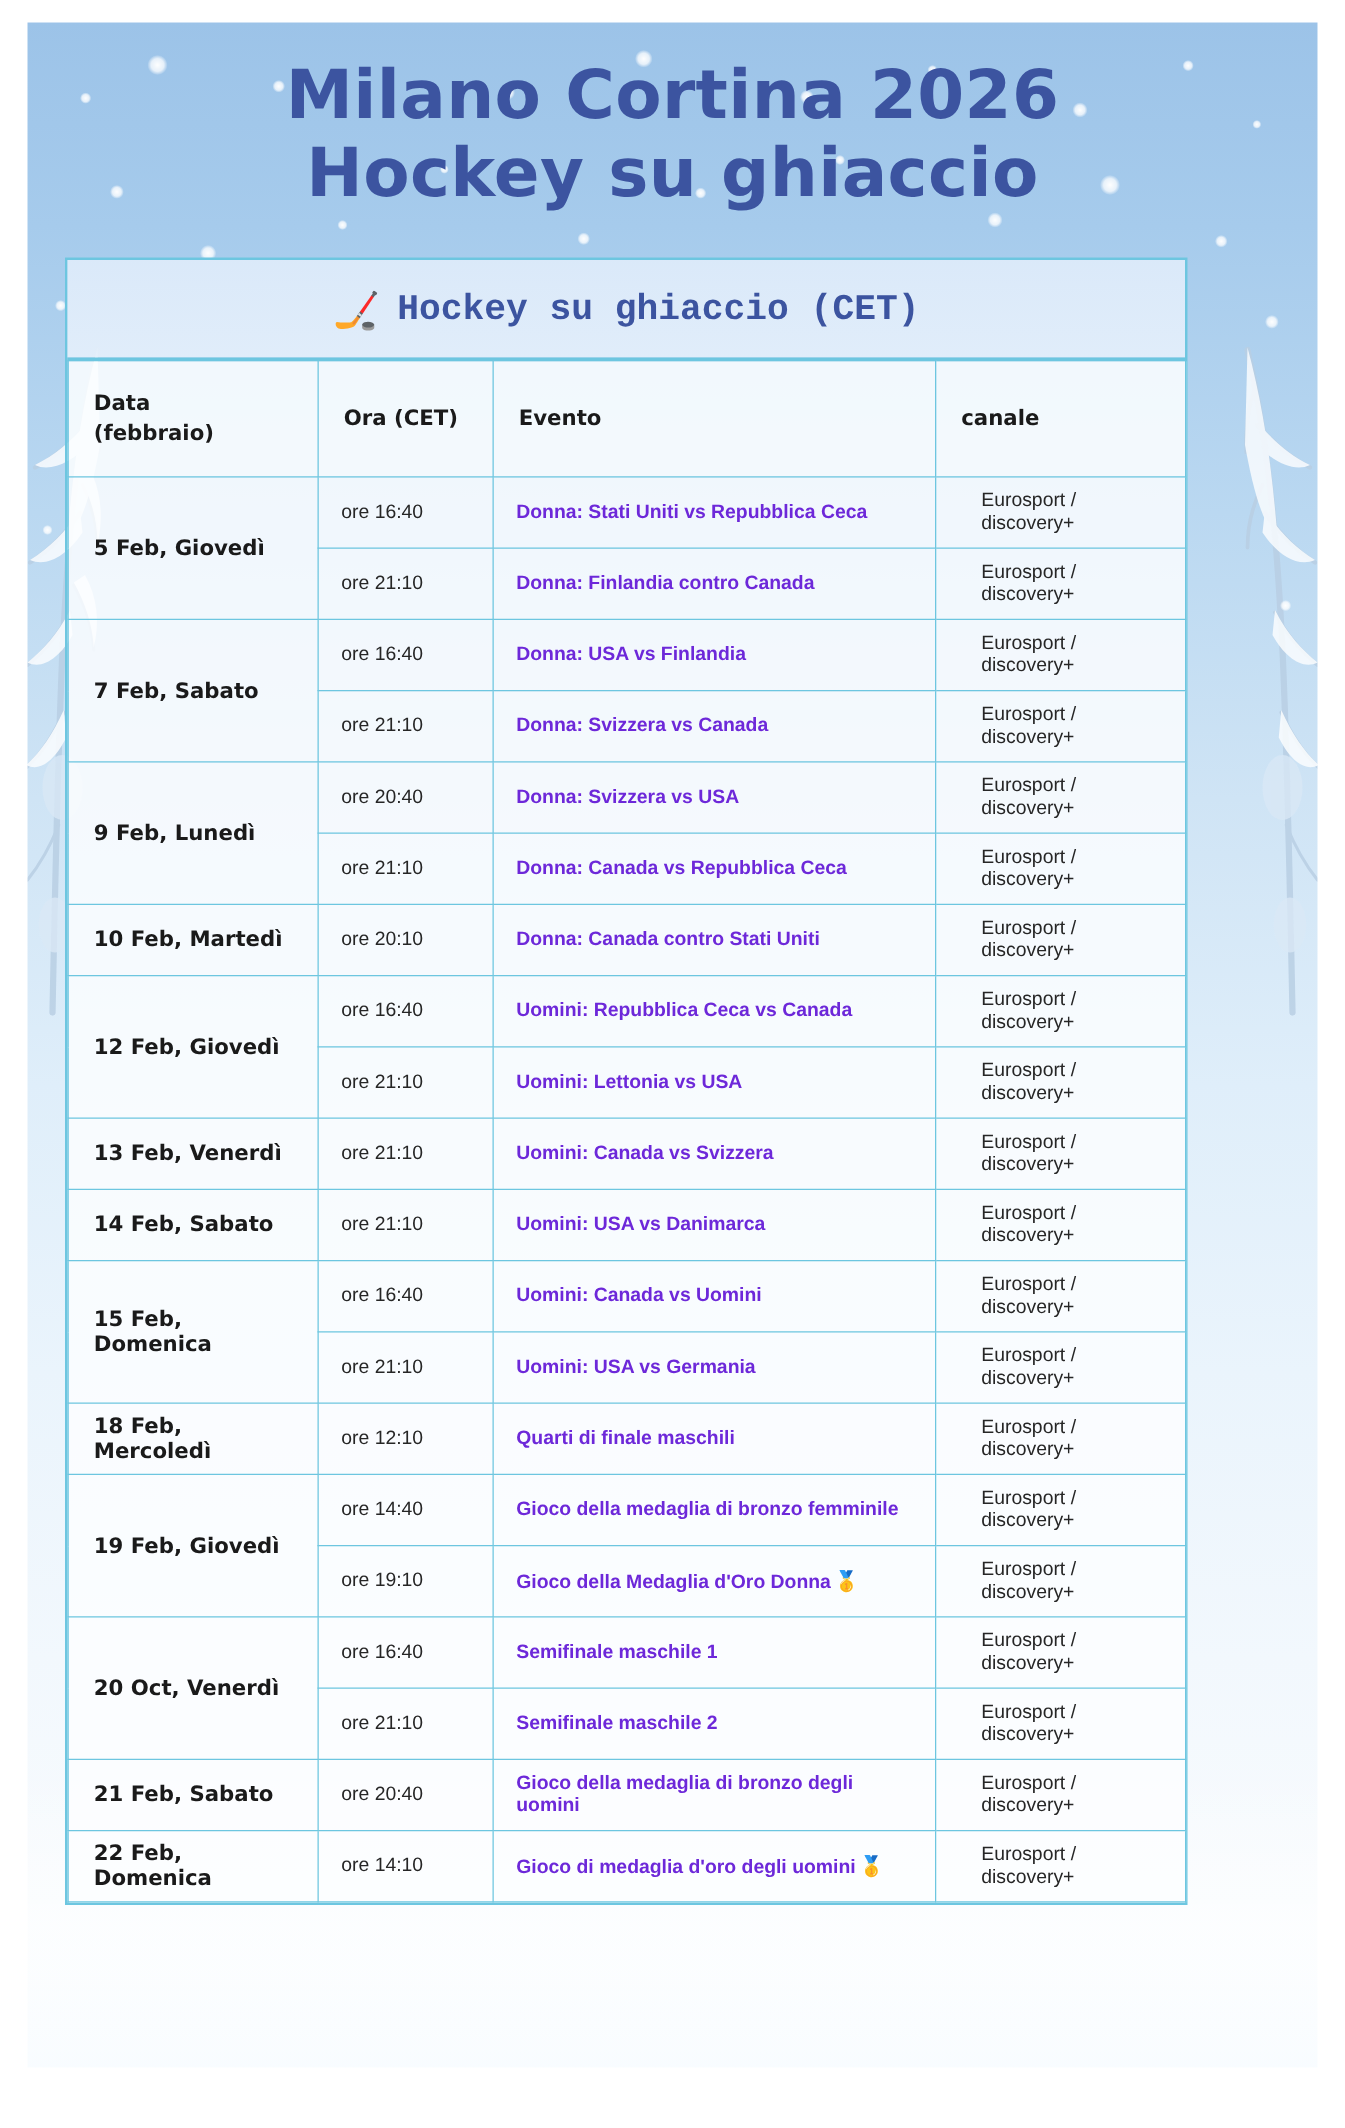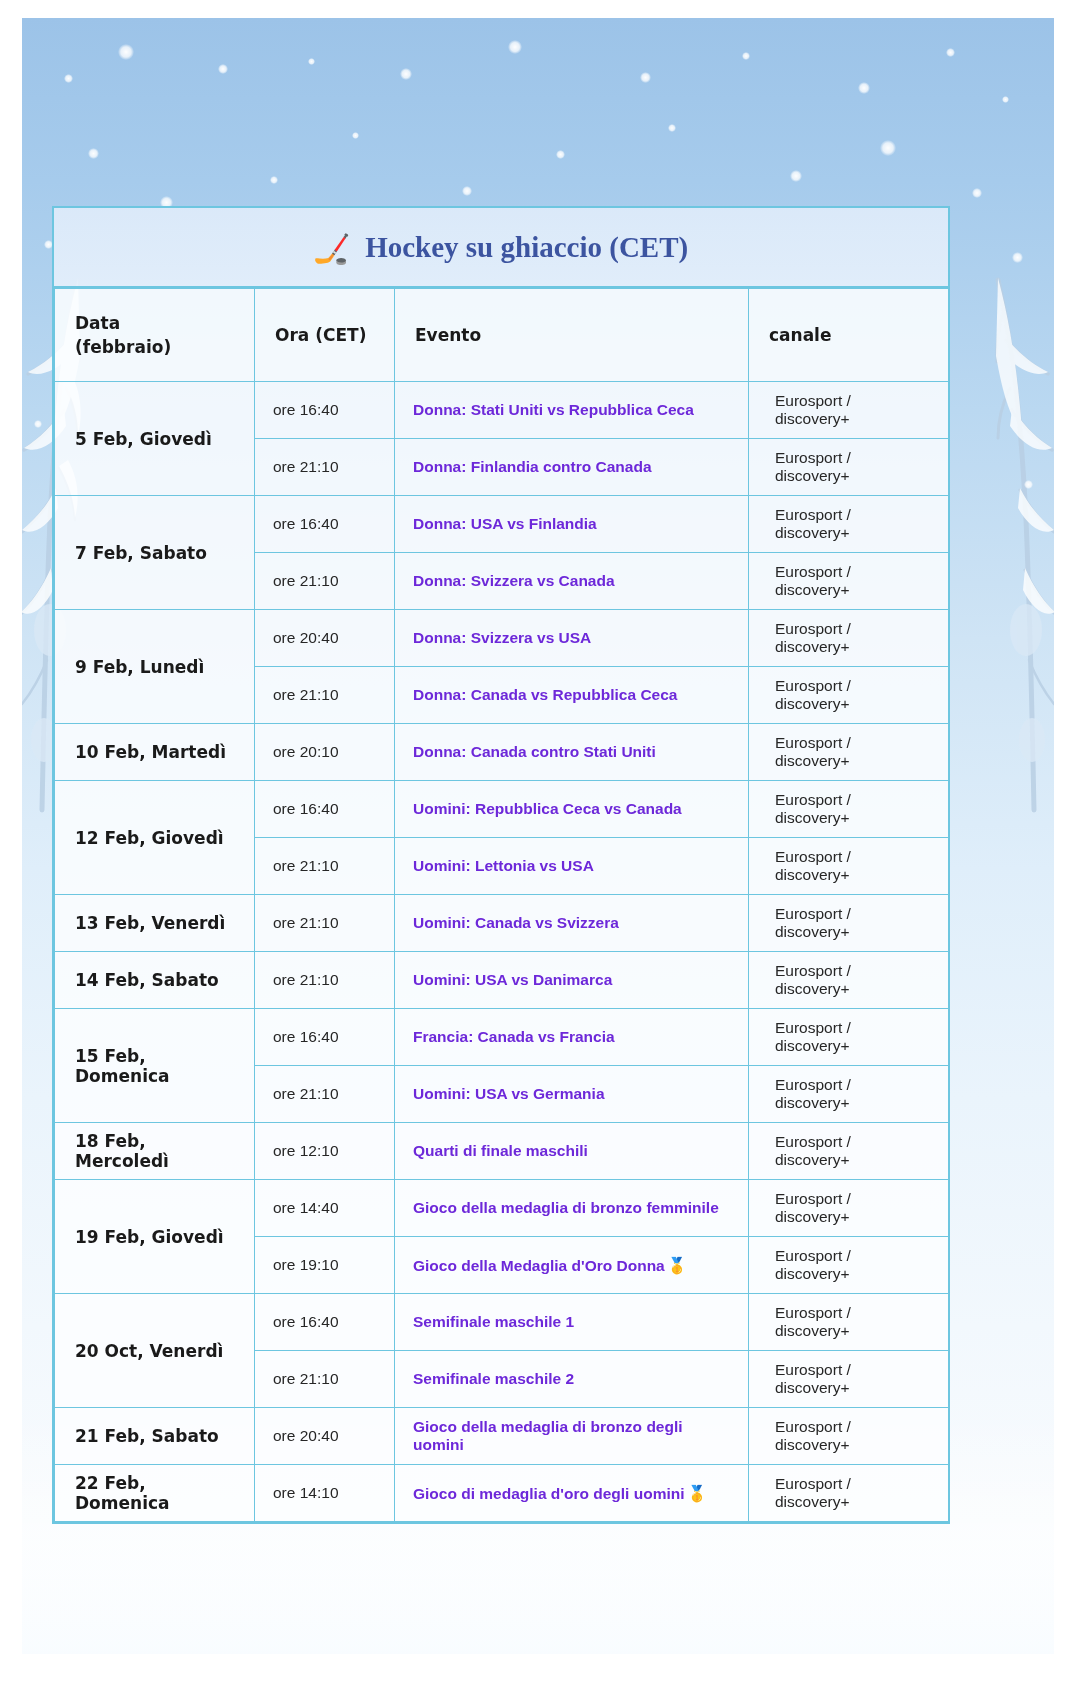--- a/index.html
+++ b/index.html
@@ -120,21 +120,21 @@
     gap: 14px;
     border-bottom: 2px solid #6dc6e0;
     box-sizing: border-box;
   }
   .card-head .stick-icon {
     font-size: 30px;
     line-height: 1;
     transform: translateY(2px);
   }
   .card-head .card-title {
-    font-family: Liberation Serif, serif;
+    font-family: Liberation Mono, monospace;
     font-weight: bold;
     font-size: 29px;
     color: #3c54a0;
   }
 
   
   table.sched {
     width: 100%;
     border-collapse: collapse;
     table-layout: fixed;
@@ -179,21 +179,21 @@
     background: rgba(253,254,255,0.78);
   }
   td.evt-cell {
     padding: 0 18px;
     font-size: 15.5px;
     color: #6d28d9;
     background: rgba(253,254,255,0.78);
     font-weight: bold;
   }
   td.can-cell {
-    padding: 0 26px;
+    padding: 0 36px;
     font-size: 15.5px;
     color: #262626;
     background: rgba(253,254,255,0.78);
   }
   .medal {
     font-size: 16px;
     margin-left: 3px;
   }
 </style>
 </head>
@@ -278,20 +278,24 @@
   <div class="flake" style="left:556px;top:150px;width:9px;height:9px;"></div>
   <div class="flake" style="left:668px;top:124px;width:8px;height:8px;"></div>
   <div class="flake" style="left:790px;top:170px;width:12px;height:12px;"></div>
   <div class="flake" style="left:880px;top:140px;width:16px;height:16px;"></div>
   <div class="flake" style="left:972px;top:188px;width:10px;height:10px;"></div>
   <div class="flake" style="left:44px;top:240px;width:9px;height:9px;"></div>
   <div class="flake" style="left:1012px;top:252px;width:11px;height:11px;"></div>
   <div class="flake" style="left:34px;top:420px;width:8px;height:8px;"></div>
   <div class="flake" style="left:1024px;top:480px;width:9px;height:9px;"></div>
 
+  <div class="title-block">
+    <div class="title-line">Milano Cortina 2026</div>
+    <div class="title-line">Hockey su ghiaccio</div>
+  </div>
 
   <div class="card">
     <div class="card-head">
       <span class="stick-icon">🏒</span>
       <span class="card-title">Hockey su ghiaccio (CET)</span>
     </div>
 
     <table class="sched">
       <colgroup>
         <col class="c-data">
@@ -369,21 +373,21 @@
           </tr>
           <tr>
             <td class="date-cell" rowspan="1">14 Feb, Sabato</td>
             <td class="ora-cell">ore 21:10</td>
             <td class="evt-cell"><span>Uomini: USA vs Danimarca</span></td>
             <td class="can-cell">Eurosport / discovery+</td>
           </tr>
           <tr>
             <td class="date-cell" rowspan="2">15 Feb, Domenica</td>
             <td class="ora-cell">ore 16:40</td>
-            <td class="evt-cell"><span>Francia: Canada vs Francia</span></td>
+            <td class="evt-cell"><span>Uomini: Canada vs Uomini</span></td>
             <td class="can-cell">Eurosport / discovery+</td>
           </tr>
           <tr>
             <td class="ora-cell">ore 21:10</td>
             <td class="evt-cell"><span>Uomini: USA vs Germania</span></td>
             <td class="can-cell">Eurosport / discovery+</td>
           </tr>
           <tr>
             <td class="date-cell" rowspan="1">18 Feb, Mercoledì</td>
             <td class="ora-cell">ore 12:10</td>

